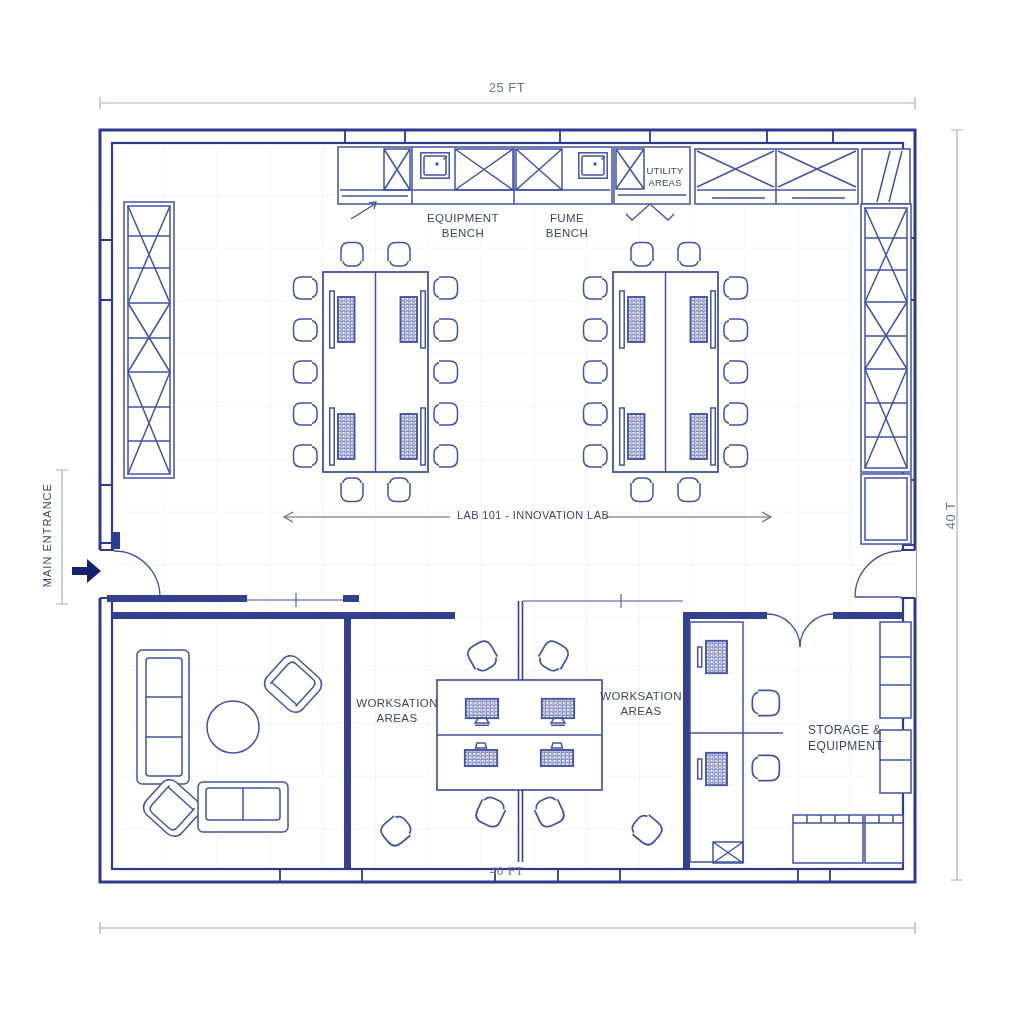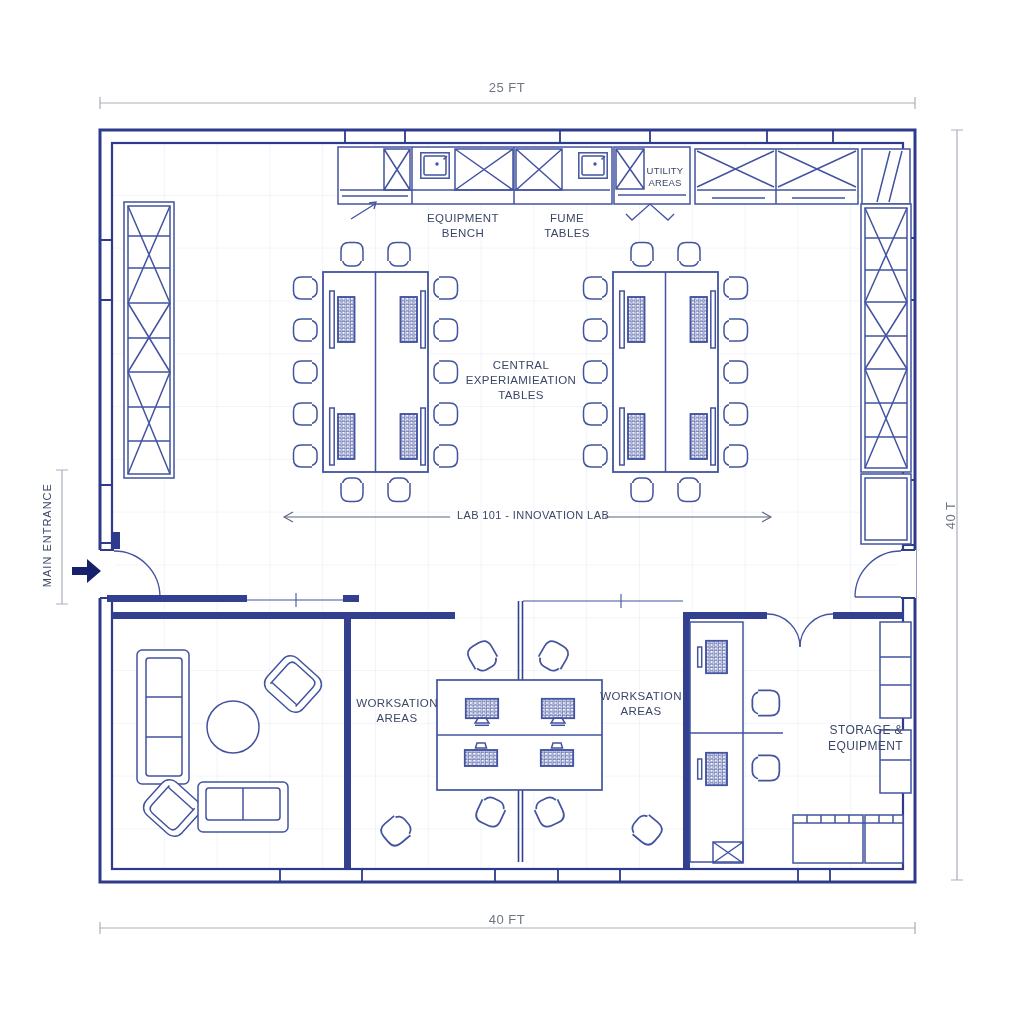--- a/index.html
+++ b/index.html
@@ -3,21 +3,21 @@
 <meta charset="utf-8">
 <style>
   html,body{margin:0;padding:0;background:#ffffff;}
   .stage{position:relative;width:1024px;height:1024px;background:#ffffff;overflow:hidden;
          font-family:"Liberation Sans",sans-serif;border-radius:17px;}
   .stage svg{position:absolute;left:0;top:0;}
   .lbl{position:absolute;color:#3c4768;white-space:pre-line;text-align:center;
        line-height:1.3;letter-spacing:.4px;font-size:11.5px;}
   .dim{color:#6e7682;font-size:13px;letter-spacing:.5px;}
   .rot{transform:rotate(-90deg);}
-  .left{text-align:right;}
+  .left{text-align:left;}
 </style>
 </head>
 <body>
 
 <div class="stage">
 <svg width="1024" height="1024" viewBox="0 0 1024 1024">
   <defs>
     <pattern id="grid" width="52.8" height="52.8" patternUnits="userSpaceOnUse" x="112" y="143">
       <path d="M52.8,0 V52.8 H0" fill="none" stroke="#e8ebf4" stroke-width="1.1"></path>
     </pattern>
@@ -392,33 +392,30 @@
 
   <g stroke="#a9afb9" stroke-width="1.2" fill="none">
     <path d="M100,103 H915 M100,97 V109 M915,97 V109"></path>
     <path d="M100,928 H915 M100,922 V934 M915,922 V934"></path>
     <path d="M957,130 V880 M951,130 H963 M951,880 H963"></path>
     <path d="M62,470 V604 M56,470 H68 M56,604 H68"></path>
   </g>
 </svg>
 
 <div class="lbl dim" style="left:457px;top:80px;width:100px;">25 FT</div>
-<div class="lbl dim" style="left:457px;top:912px;width:100px;">40 FT</div>
+<div class="lbl dim" style="left:457px;top:863px;width:100px;font-family:Liberation Serif, serif;">40 FT</div>
 <div class="lbl dim rot" style="left:886px;top:507px;width:130px;">40 T</div>
 <div class="lbl rot" style="left:-28px;top:528px;width:150px;font-size:11px;letter-spacing:1px;">MAIN ENTRANCE</div>
 
 <div class="lbl" style="left:413px;top:211px;width:100px;">EQUIPMENT
 BENCH</div>
 <div class="lbl" style="left:517px;top:211px;width:100px;">FUME
-TABLES</div>
+BENCH</div>
 <div class="lbl" style="left:641px;top:165px;width:48px;font-size:9.5px;letter-spacing:.2px;">UTILITY
 AREAS</div>
-<div class="lbl" style="left:452px;top:358px;width:138px;">CENTRAL
-EXPERIAMIEATION
-TABLES</div>
 <div class="lbl" style="left:448px;top:508px;width:170px;font-size:11px;">LAB 101 - INNOVATION LAB</div>
 
 <div class="lbl" style="left:348px;top:696px;width:98px;">WORKSATION
 AREAS</div>
 <div class="lbl" style="left:598px;top:689px;width:86px;">WORKSATION
 AREAS</div>
 <div class="lbl left" style="left:808px;top:723px;width:95px;font-size:12px;">STORAGE &amp;
 EQUIPMENT</div>
 </div>
 

